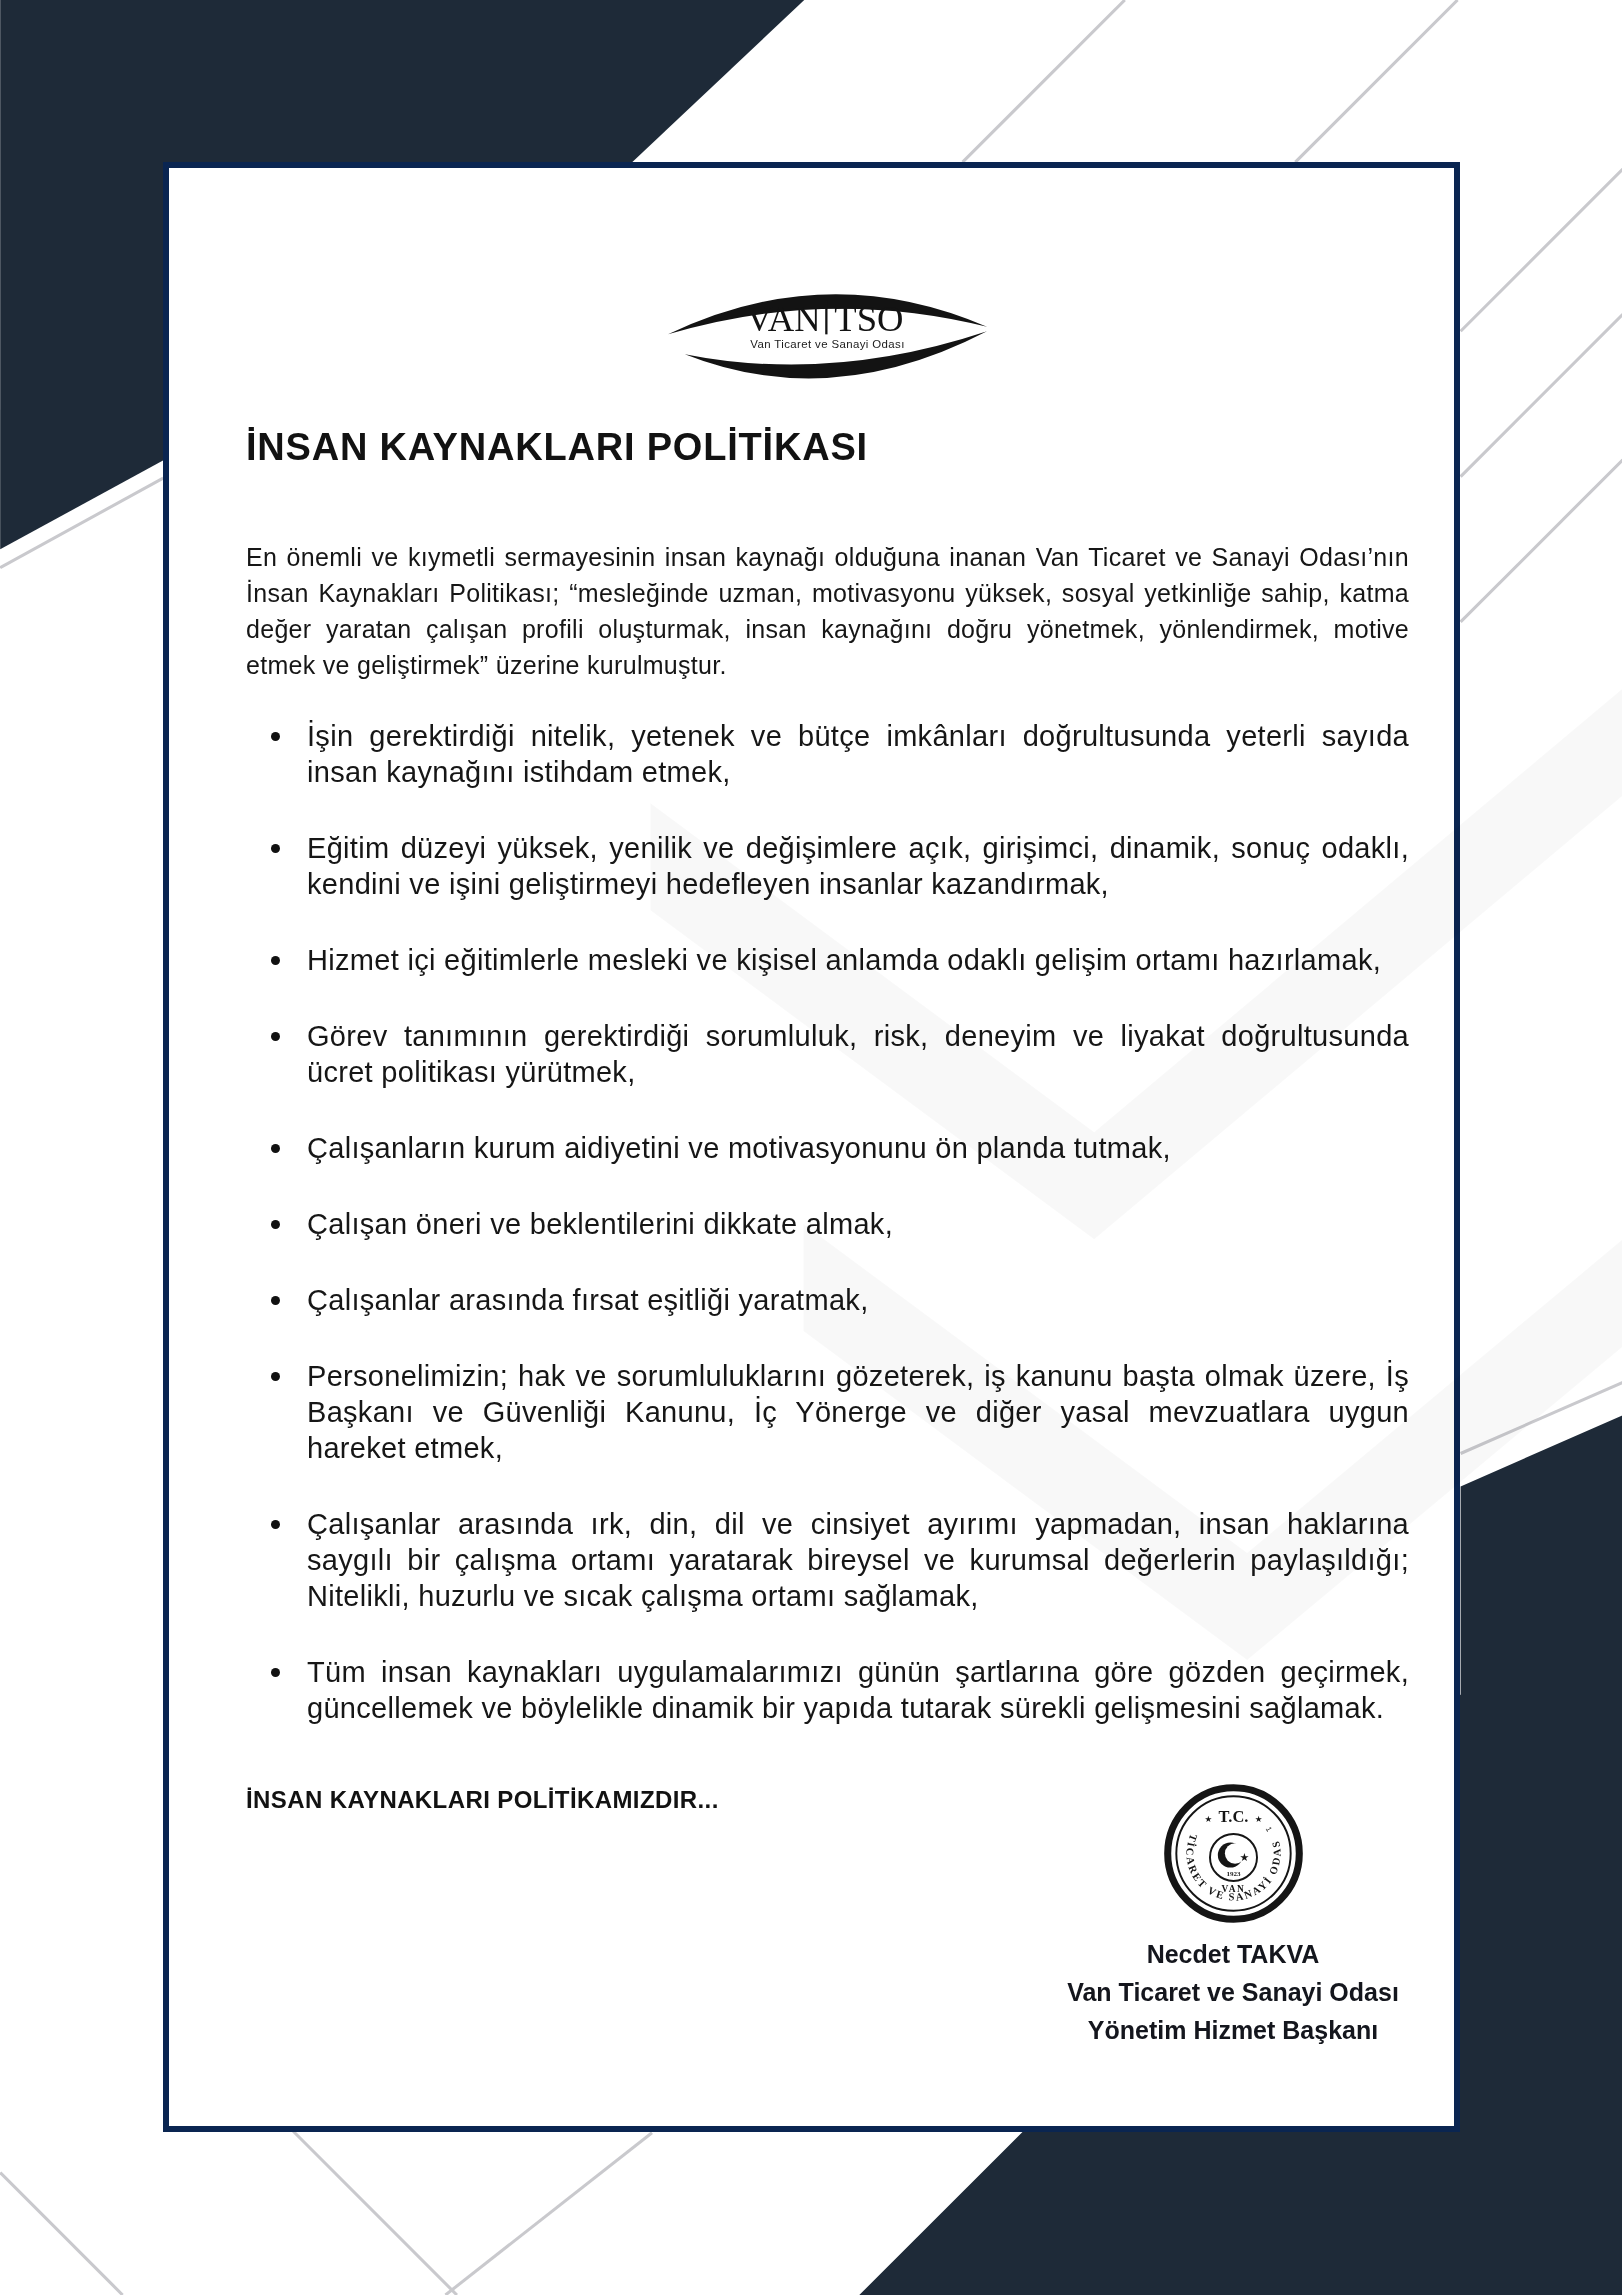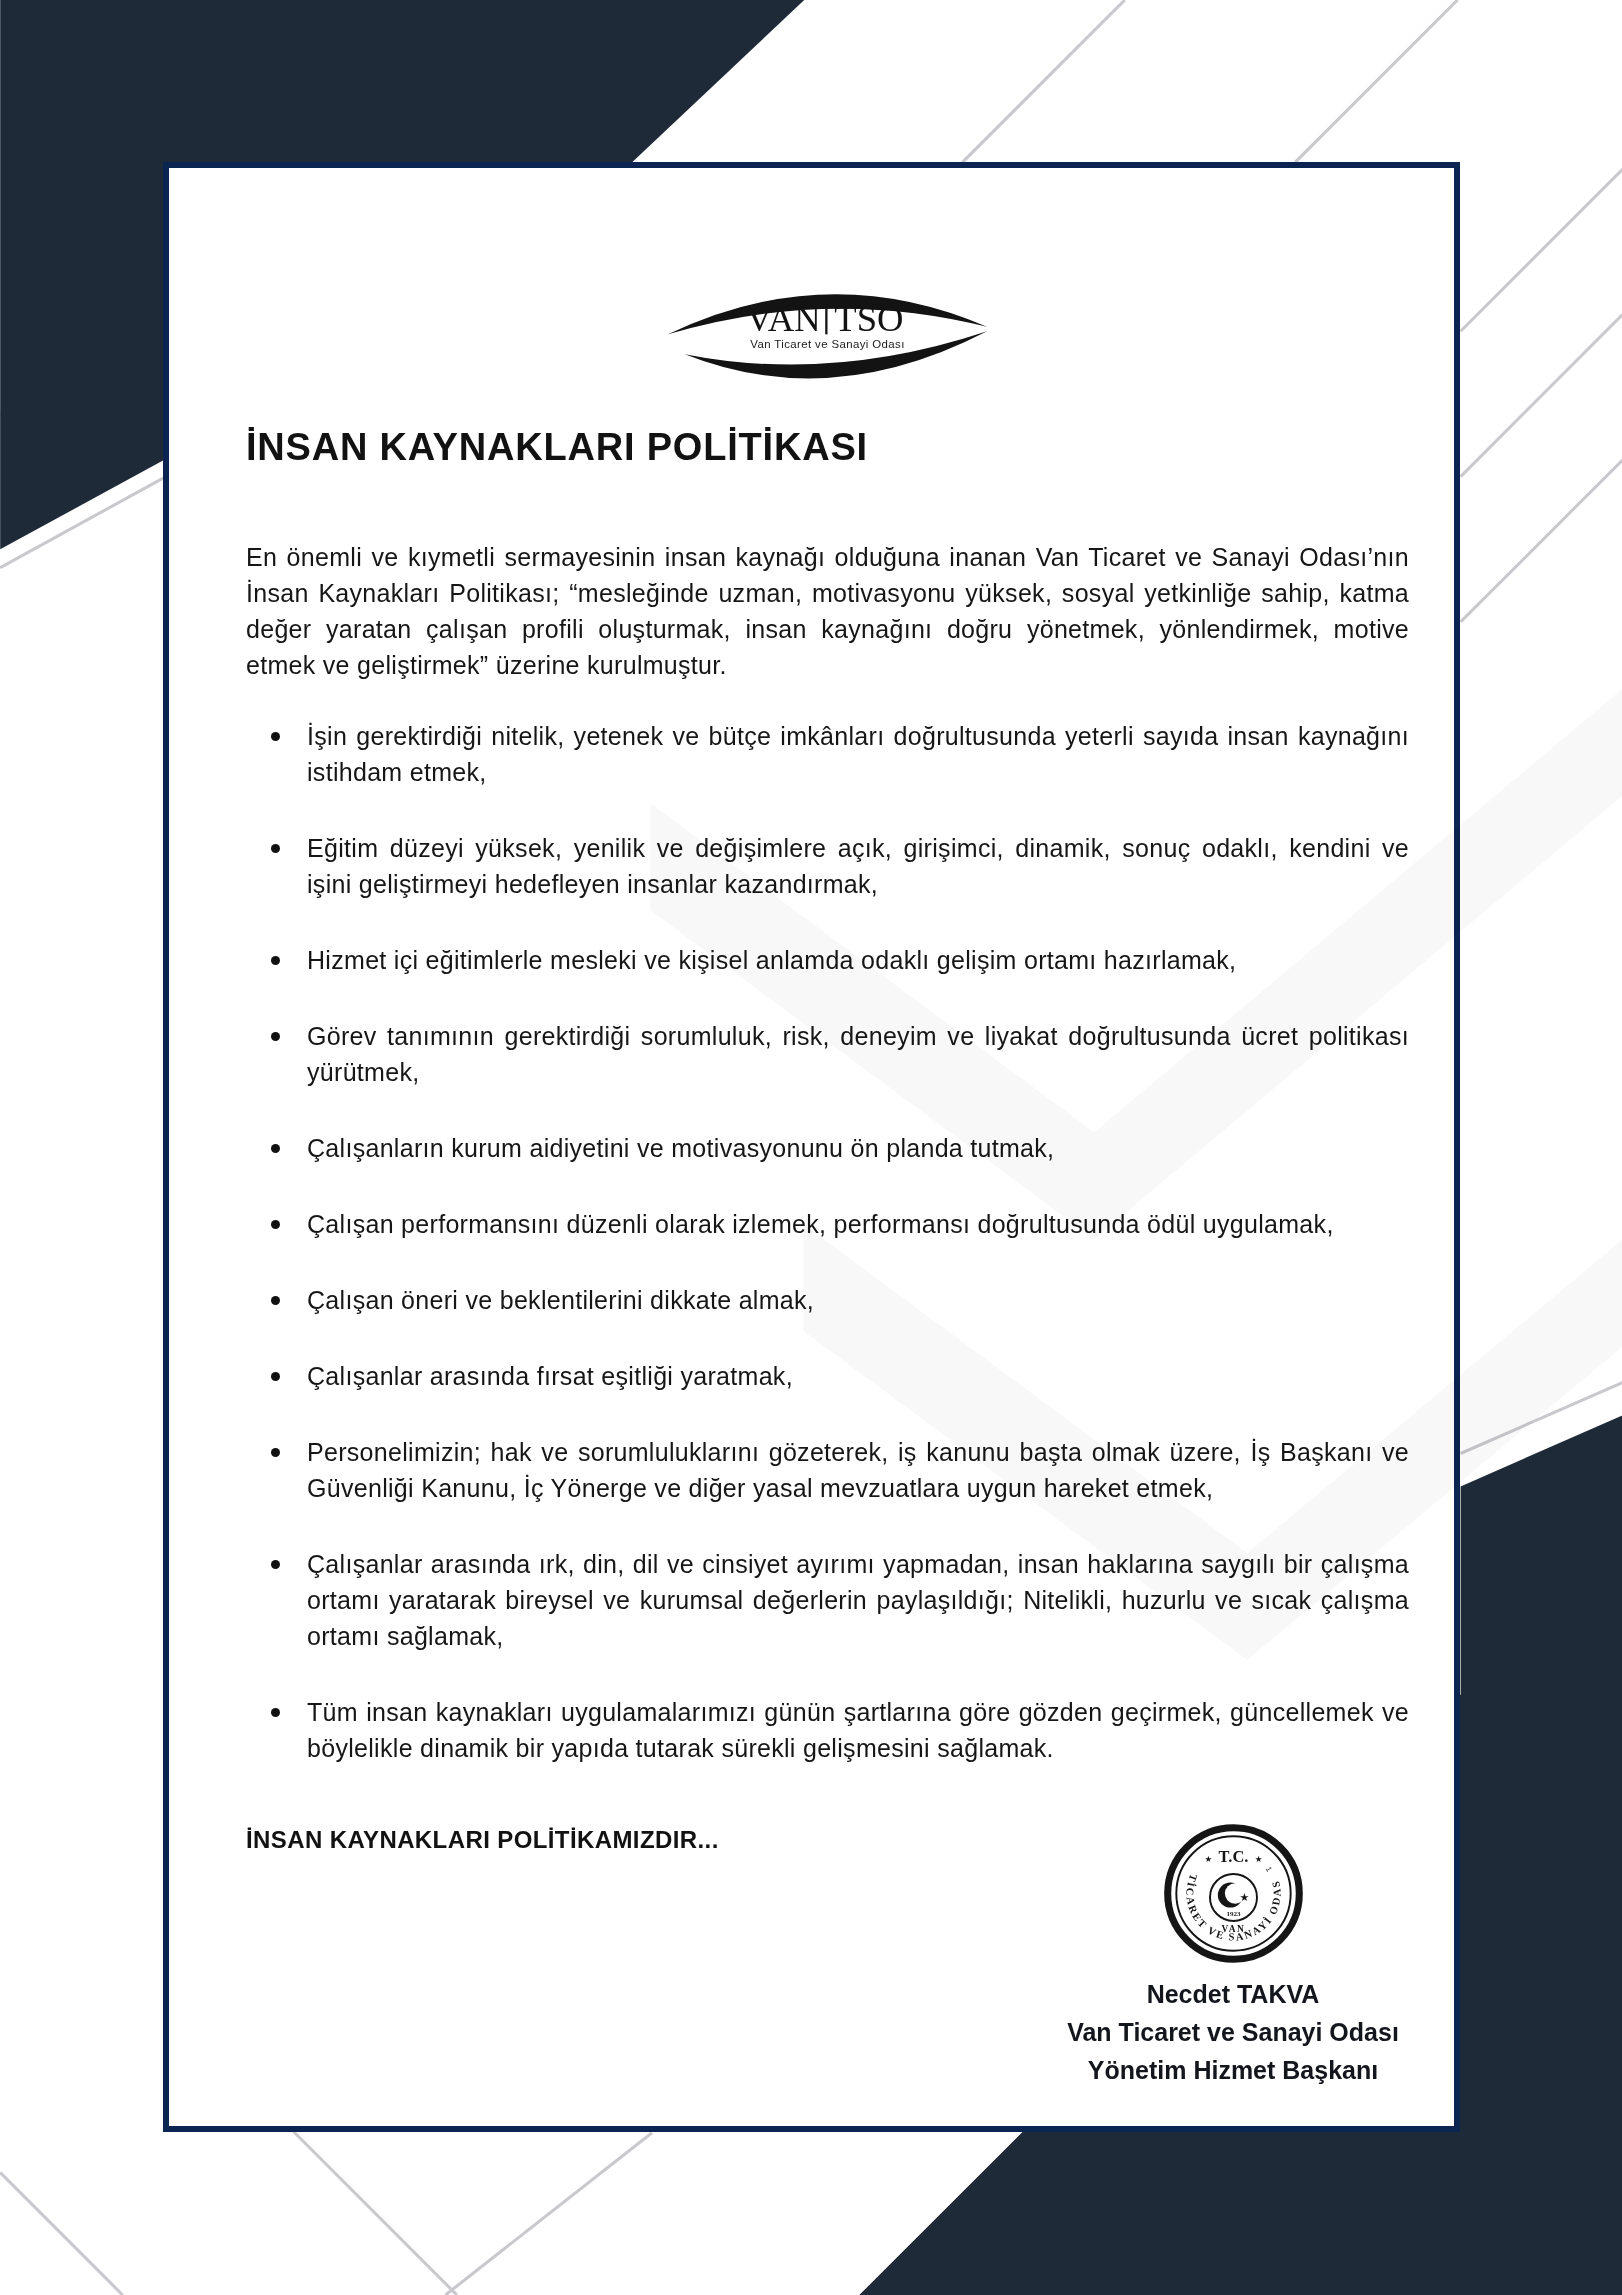--- a/index.html
+++ b/index.html
@@ -20,21 +20,21 @@
     margin:38px 0 0 0;font-size:38px;line-height:44px;
     font-weight:bold;letter-spacing:0.8px;color:#121212;white-space:nowrap;
   }
   .intro{
     margin:70px 0 0 0;font-size:25px;line-height:36px;font-weight:normal;
     letter-spacing:0.3px;text-align:justify;color:#161616;
   }
   ul.policy{list-style:none;margin:35px 0 0 0;padding:0;}
   ul.policy li{
     position:relative;padding-left:61px;margin:0 0 40px 0;
-    font-size:25px;line-height:36px;letter-spacing:0.3px;text-align:justify;color:#161616;
+    font-size:29px;line-height:36px;letter-spacing:0.3px;text-align:justify;color:#161616;
   }
   ul.policy li .dot{
     position:absolute;left:24.5px;top:13.8px;width:9.2px;height:9.2px;border-radius:50%;background:#111;
   }
   .closing-row{display:flex;align-items:flex-start;margin-top:13.8px;justify-content:flex-end;}
   .closing-title{
     font-size:24px;font-weight:bold;letter-spacing:0.4px;padding-top:20px;color:#121212;white-space:nowrap;
   }
   .sign-block{margin-left:auto;margin-right:-11.5px;width:375px;text-align:center;}
   .seal{display:block;margin:17px auto 10.7px auto;width:141px;height:141px;}
@@ -83,21 +83,20 @@
   <h1 class="doc-title">İNSAN KAYNAKLARI POLİTİKASI</h1>
 
   <p class="intro">En önemli ve kıymetli sermayesinin insan kaynağı olduğuna inanan Van Ticaret ve Sanayi Odası’nın İnsan Kaynakları Politikası; “mesleğinde uzman, motivasyonu yüksek, sosyal yetkinliğe sahip, katma değer yaratan çalışan profili oluşturmak, insan kaynağını doğru yönetmek, yönlendirmek, motive etmek ve geliştirmek” üzerine kurulmuştur.</p>
 
   <ul class="policy" id="bullet-list">
       <li><span class="dot"></span><span>İşin gerektirdiği nitelik, yetenek ve bütçe imkânları doğrultusunda yeterli sayıda insan kaynağını istihdam etmek,</span></li>
       <li><span class="dot"></span><span>Eğitim düzeyi yüksek, yenilik ve değişimlere açık, girişimci, dinamik, sonuç odaklı, kendini ve işini geliştirmeyi hedefleyen insanlar kazandırmak,</span></li>
       <li><span class="dot"></span><span>Hizmet içi eğitimlerle mesleki ve kişisel anlamda odaklı gelişim ortamı hazırlamak,</span></li>
       <li><span class="dot"></span><span>Görev tanımının gerektirdiği sorumluluk, risk, deneyim ve liyakat doğrultusunda ücret politikası yürütmek,</span></li>
       <li><span class="dot"></span><span>Çalışanların kurum aidiyetini ve motivasyonunu ön planda tutmak,</span></li>
-      <li><span class="dot"></span><span>Çalışan performansını düzenli olarak izlemek, performansı doğrultusunda ödül uygulamak,</span></li>
       <li><span class="dot"></span><span>Çalışan öneri ve beklentilerini dikkate almak,</span></li>
       <li><span class="dot"></span><span>Çalışanlar arasında fırsat eşitliği yaratmak,</span></li>
       <li><span class="dot"></span><span>Personelimizin; hak ve sorumluluklarını gözeterek, iş kanunu başta olmak üzere, İş Başkanı ve Güvenliği Kanunu, İç Yönerge ve diğer yasal mevzuatlara uygun hareket etmek,</span></li>
       <li><span class="dot"></span><span>Çalışanlar arasında ırk, din, dil ve cinsiyet ayırımı yapmadan, insan haklarına saygılı bir çalışma ortamı yaratarak bireysel ve kurumsal değerlerin paylaşıldığı; Nitelikli, huzurlu ve sıcak çalışma ortamı sağlamak,</span></li>
       <li><span class="dot"></span><span>Tüm insan kaynakları uygulamalarımızı günün şartlarına göre gözden geçirmek, güncellemek ve böylelikle dinamik bir yapıda tutarak sürekli gelişmesini sağlamak.</span></li>
     </ul>
 
   <div class="closing-row">
     <div class="closing-title">İNSAN KAYNAKLARI POLİTİKAMIZDIR...</div>
 

